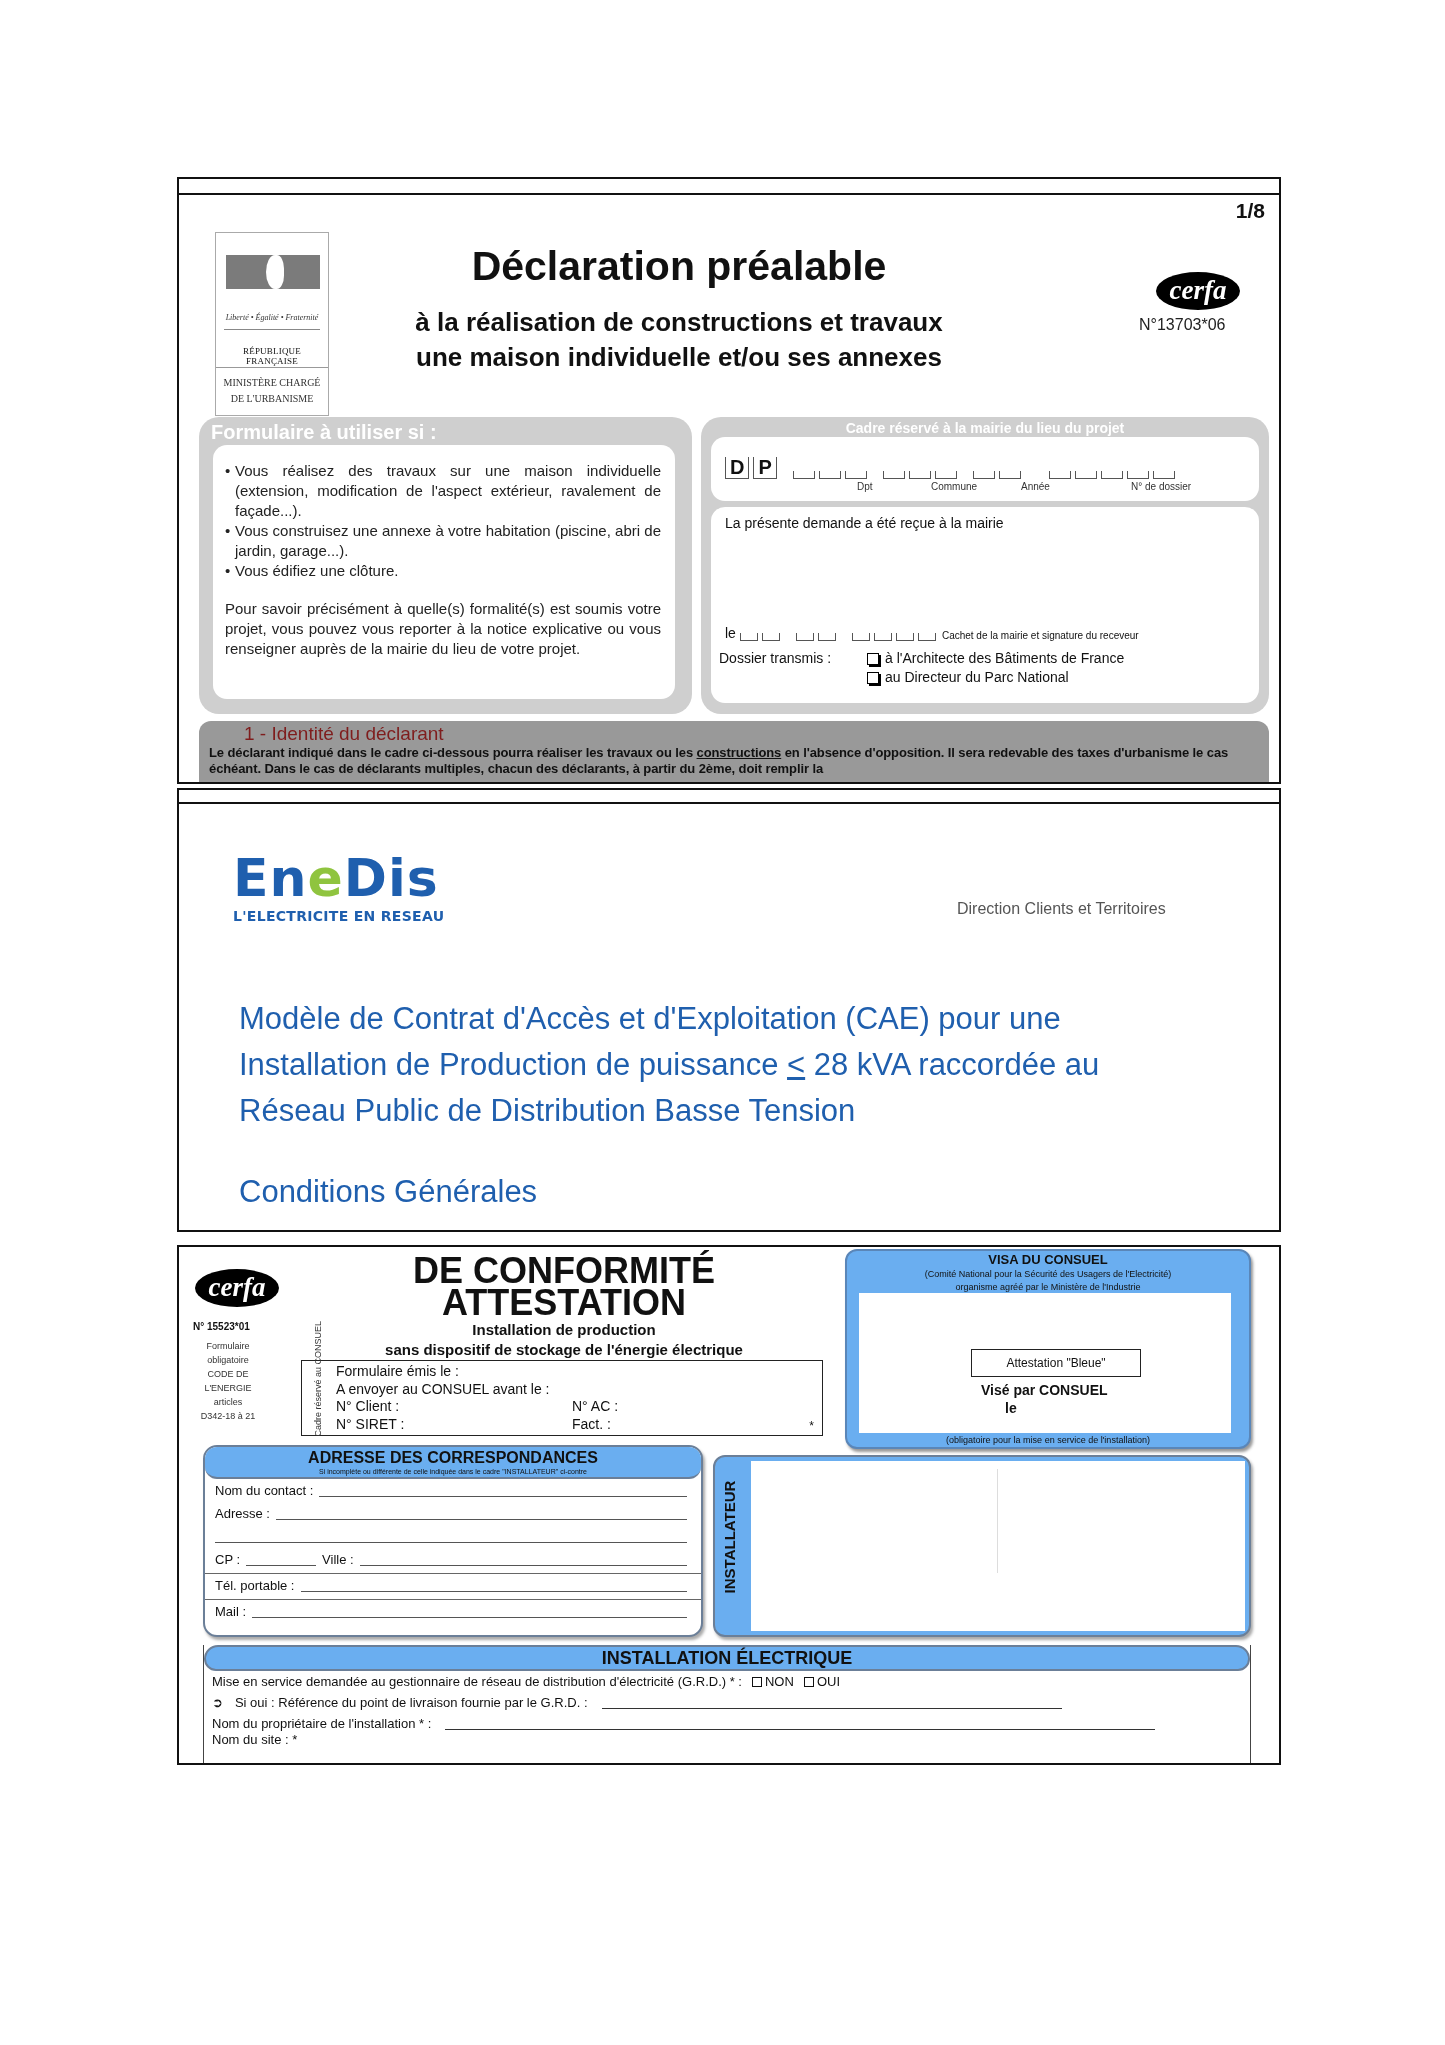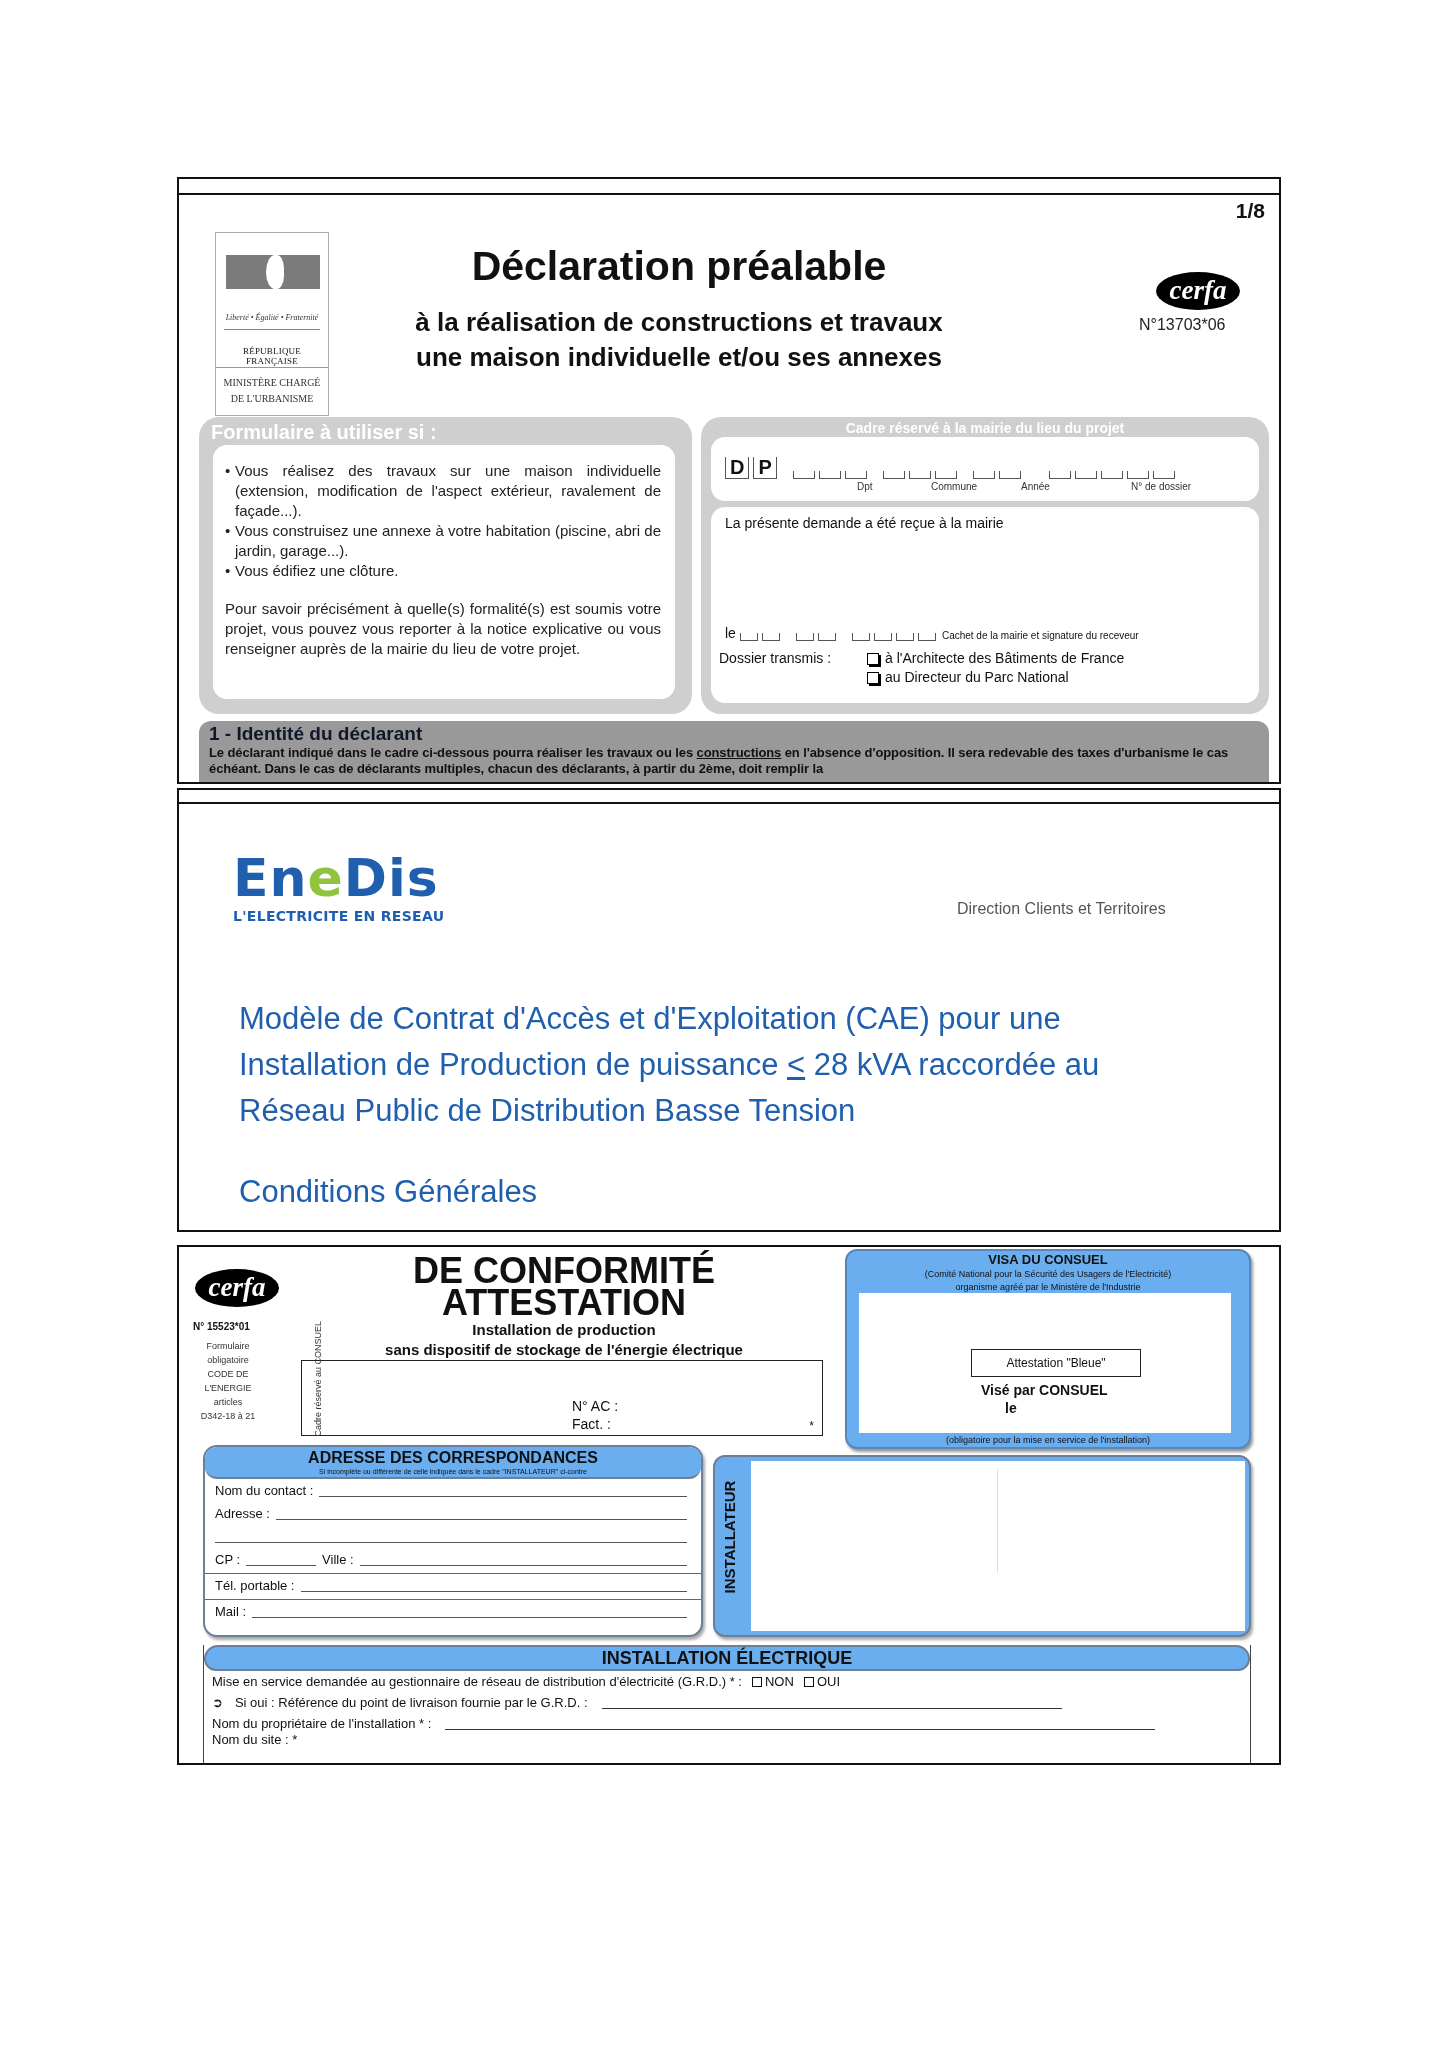--- a/index.html
+++ b/index.html
@@ -49,21 +49,21 @@
   .recv-text { position: absolute; left: 14px; top: 8px; font-size: 14px; }
   .le-row { position: absolute; left: 14px; top: 118px; display: flex; align-items: flex-end; gap: 4px; font-size: 14px; }
   .le-row .slot { width: 18px; }
   .le-row .cachet { font-size: 10px; margin-left: 2px; }
   .transmis { position: absolute; left: 8px; top: 142px; font-size: 14px; line-height: 19px; }
   .transmis .lbl { position: absolute; left: 0; top: 0; white-space: nowrap; }
   .transmis .opt { position: absolute; left: 148px; white-space: nowrap; display: flex; align-items: center; gap: 6px; }
   .cbx { display: inline-block; width: 12px; height: 12px; border: 1px solid #000; box-shadow: 2px 2px 0 #000; background: #fff; }
 
   #sec1 { position: absolute; left: 20px; top: 542px; width: 1070px; height: 80px; background: #999; border-radius: 12px 12px 0 0; padding: 2px 10px; }
-  #sec1 .s-title { font-weight: bold; font-size: 19px; color: #0f172a; }
+  #sec1 .s-title { font-weight: normal; font-size: 19px; color: #7f1d1d; margin-left: 35px; }
   #sec1 .s-text { font-weight: bold; font-size: 13px; line-height: 16px; color: #111; letter-spacing: -0.1px; }
   #sec1 u { text-decoration: underline; }
 
   
   #p2 { left: 177px; top: 788px; width: 1104px; height: 444px; }
   #p2 .topline { position: absolute; left: 0; right: 0; top: 12px; border-top: 2px solid #111; }
   .enedis { position: absolute; left: 54px; top: 60px; }
   .enedis-word { font-family: "DejaVu Sans", sans-serif; font-weight: bold; font-size: 52px; color: #1f5fae; letter-spacing: 1px; line-height: 56px; }
   .enedis-word .green { color: #8fc43f; }
   .enedis-tag { font-family: "DejaVu Sans", sans-serif; font-weight: bold; font-size: 14px; color: #1f5fae; margin-top: 2px; letter-spacing: .3px; }
@@ -258,20 +258,26 @@
     <div>DE CONFORMITÉ</div>
     <div>ATTESTATION</div>
   </div>
   <div class="att-sub1">Installation de production</div>
   <div class="att-sub2">sans dispositif de stockage de l'énergie électrique</div>
 
   <div class="consuel-box">
     <div class="consuel-vert">
         <span>Cadre réservé au CONSUEL</span>
       </div>
+    <div class="consuel-lines">
+      <div>Formulaire émis le :</div>
+      <div>A envoyer au CONSUEL avant le :</div>
+      <div>N° Client :</div>
+      <div>N° SIRET :</div>
+    </div>
     <div class="consuel-right">
       <div>N° AC :</div>
       <div>Fact. :</div>
     </div>
     <div class="consuel-star">*</div>
   </div>
 
   <div class="visa blue">
     <div class="vh">VISA DU CONSUEL</div>
     <div class="vs">

